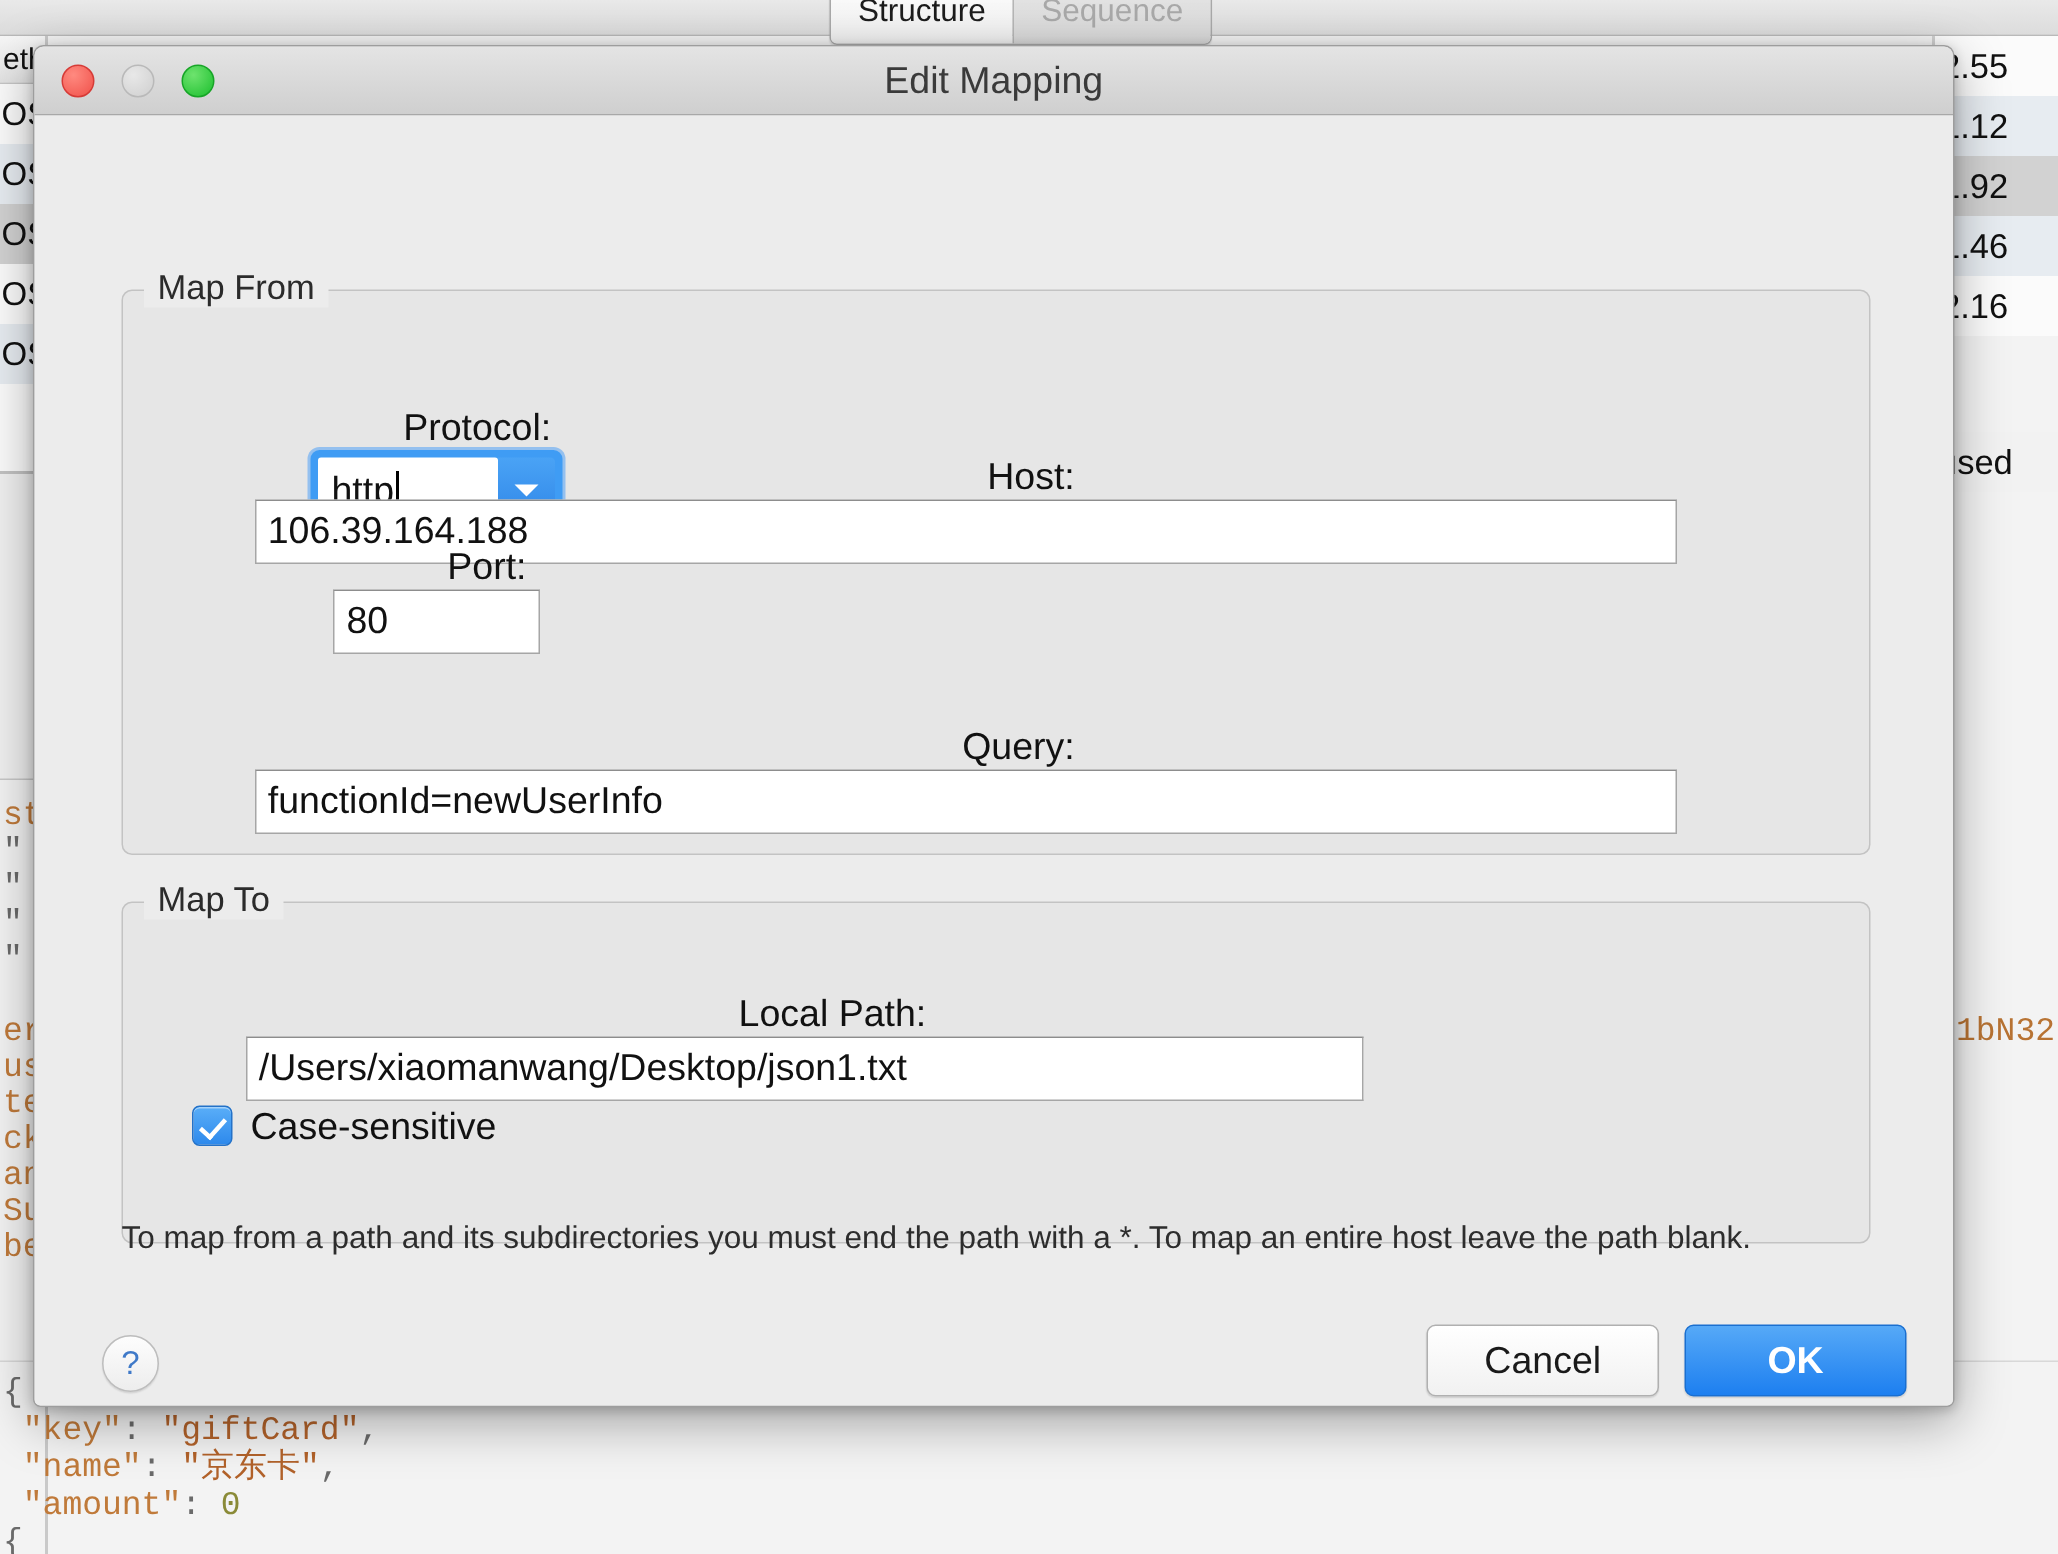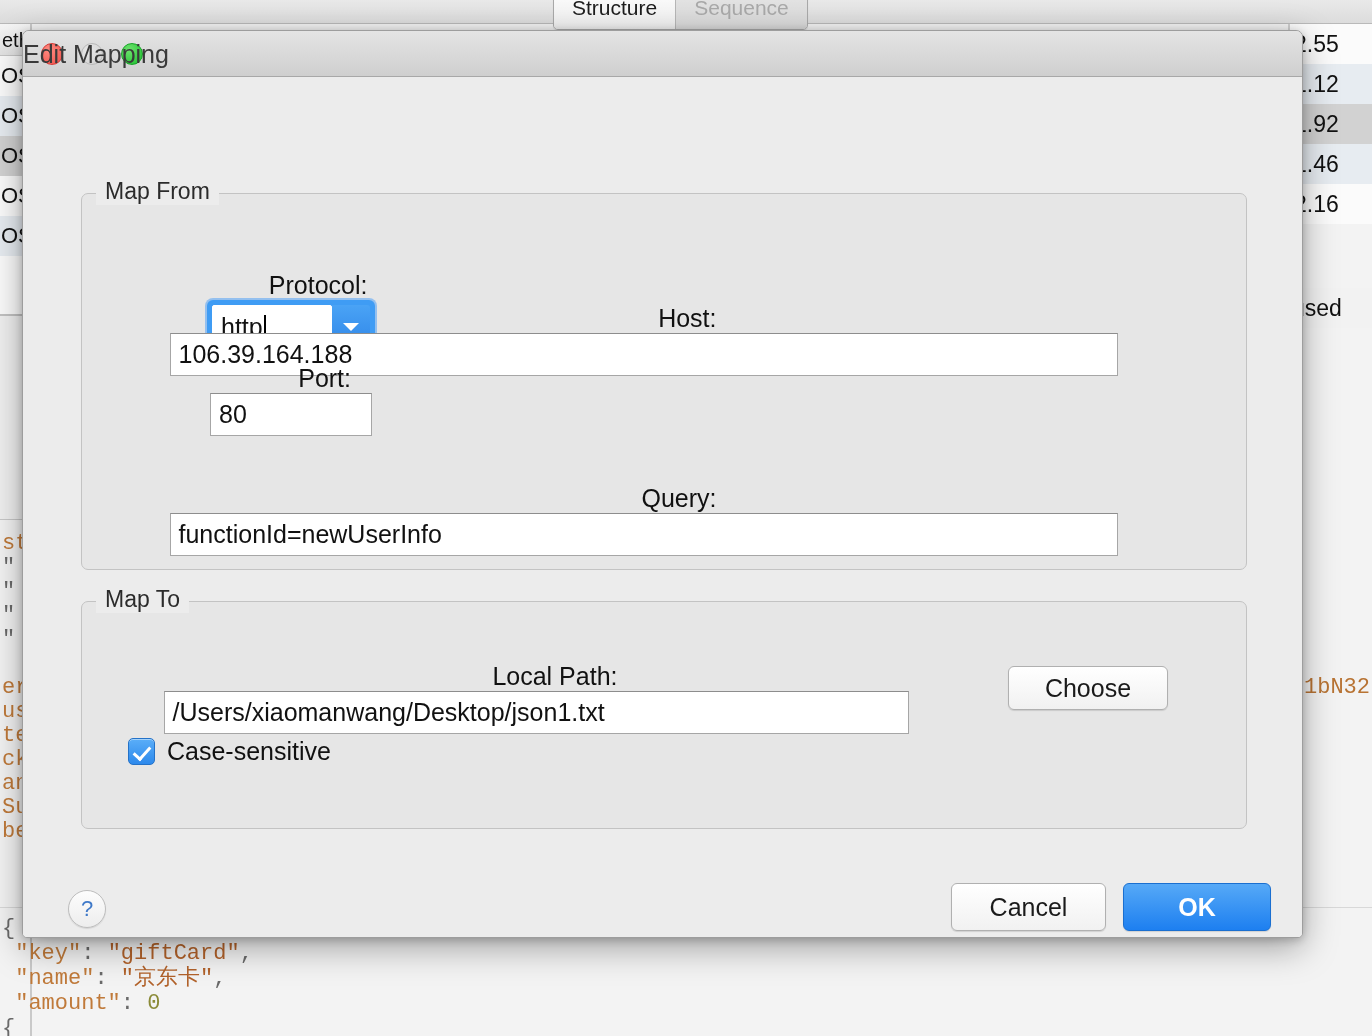--- a/index.html
+++ b/index.html
@@ -136,21 +136,21 @@
     overflow: hidden;
   }
   .titlebar {
     position: relative;
     height: 46px;
     background: linear-gradient(#e4e4e4, #cfcfcf);
     border-bottom: 1px solid #a8a8a8;
   }
   .title-text {
     position: absolute; left: 0; right: 0; top: 9px;
-    text-align: left;
+    text-align: center;
     font-size: 25px;
     color: #3a3a3a;
   }
   .lights { position: absolute; left: 18px; top: 12px; display: flex; gap: 18px; }
   .light { width: 22px; height: 22px; border-radius: 50%; }
   .light.red    { background: radial-gradient(circle at 35% 30%, #ff8a80, #f0514a); border: 1px solid #d63b37; }
   .light.yellow { background: radial-gradient(circle at 35% 30%, #e8e8e8, #cfcfcf); border: 1px solid #b9b9b9; }
   .light.green  { background: radial-gradient(circle at 35% 30%, #6ee36e, #1cbf2e); border: 1px solid #17a527; }
 
   .dialog-body { position: relative; height: 861px; background: #ececec; }
@@ -258,21 +258,21 @@
     font-weight: bold;
   }
 
   #choose-button { position: absolute; left: 985px; top: 589px; width: 160px; height: 44px; }
   #cancel-button { position: absolute; left: 928px; top: 806px; width: 155px; height: 48px; }
   #ok-button     { position: absolute; left: 1100px; top: 806px; width: 148px; height: 48px; }
 
   
   .checkrow {
     position: absolute; left: 105px; top: 660px;
-    display: flex; align-items: center; gap: 12px;
+    display: flex; gap: 12px;
   }
   .checkbox {
     width: 27px; height: 27px;
     border-radius: 5px;
     background: linear-gradient(#5aaef8, #2d89ec);
     border: 1px solid #2472c8;
     position: relative;
     box-shadow: inset 0 1px 0 rgba(255,255,255,.45);
   }
   .checkbox::after {
@@ -392,45 +392,45 @@
         </div>
       </div>
 
       <div class="field-row" style="left:58px; top:227px; width:1125px;">
         <div class="field-label" style="width:178px;">Host:</div>
         <div class="textfield" style="width:948px;">106.39.164.188</div>
       </div>
 
       <div class="field-row" style="left:58px; top:287px; width:420px;">
         <div class="field-label" style="width:152px;">Port:</div>
-        <div class="textfield" style="width:162px;">80</div>
+        <div class="textfield" style="width:138px;">80</div>
       </div>
 
 
       <div class="field-row" style="left:58px; top:407px; width:1125px;">
         <div class="field-label" style="width:178px;">Query:</div>
         <div class="textfield" style="width:948px;">functionId=newUserInfo</div>
       </div>
 
       <div class="groupbox" id="group-to">
         <div class="group-legend">Map To</div>
       </div>
 
       <div class="field-row" style="left:58px; top:585px; width:910px;">
         <div class="field-label" style="width:195px;">Local Path:</div>
         <div class="textfield" style="width:745px;">/Users/xiaomanwang/Desktop/json1.txt</div>
       </div>
 
-      <div class="btn" id="choose-button">Choose</div>
 
       <div class="checkrow">
         <div class="checkbox"></div>
         <div class="check-label">Case-sensitive</div>
       </div>
 
+      <div class="helptext">To map from a path and its subdirectories you must end the path with a *. To map an entire host leave the path blank.</div>
 
       <div class="help-button">?</div>
 
       <div class="btn" id="cancel-button">Cancel</div>
       <div class="btn primary" id="ok-button">OK</div>
 
     </div>
   </div>
 </div>
 

